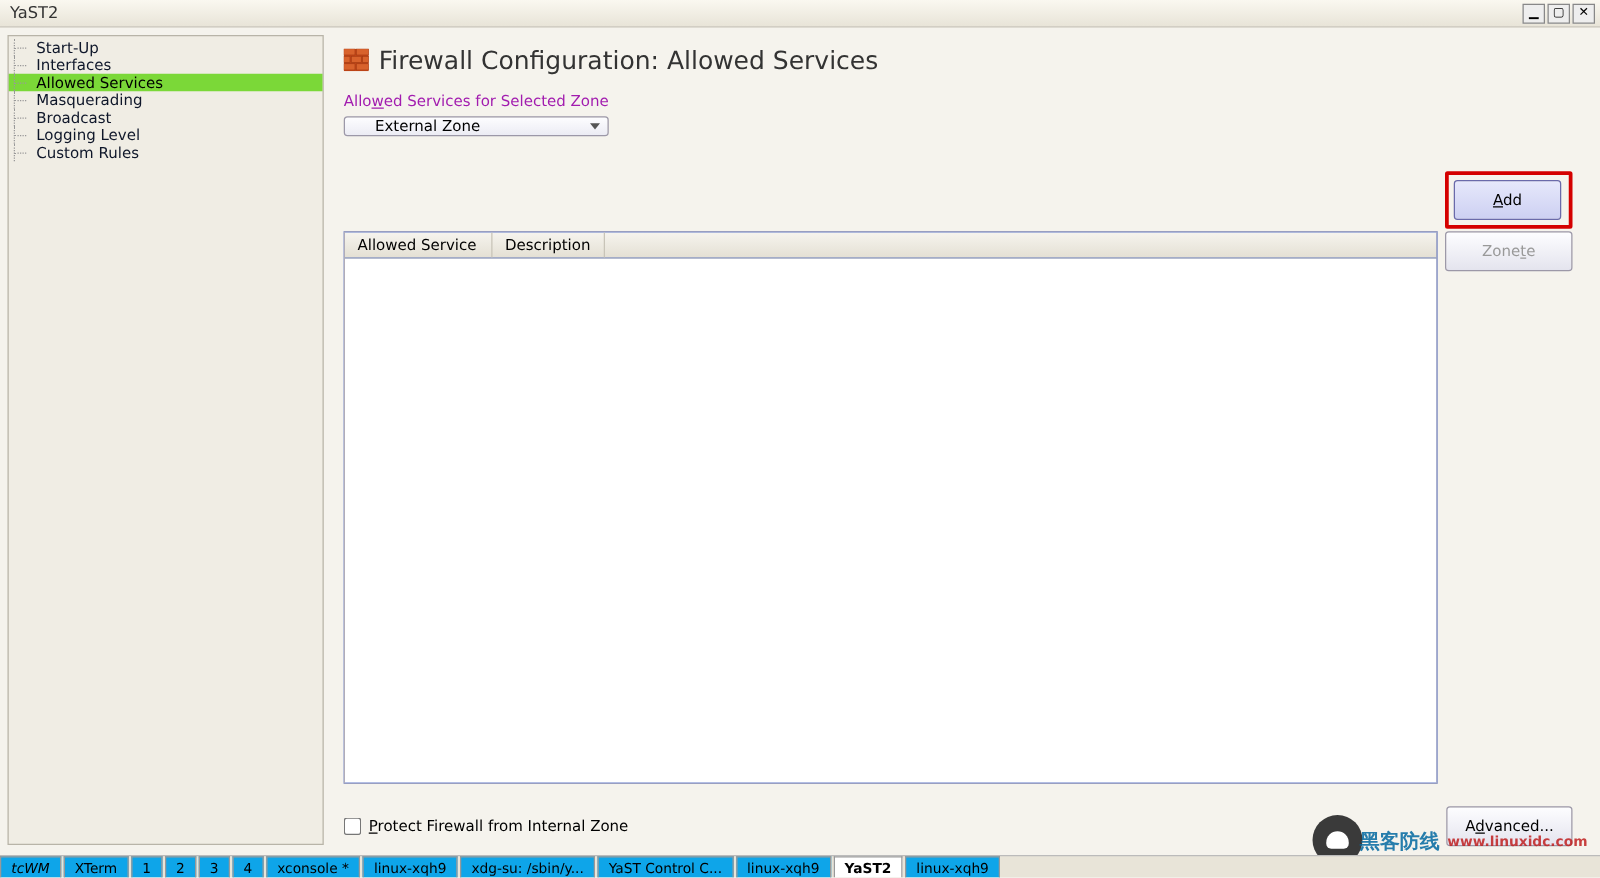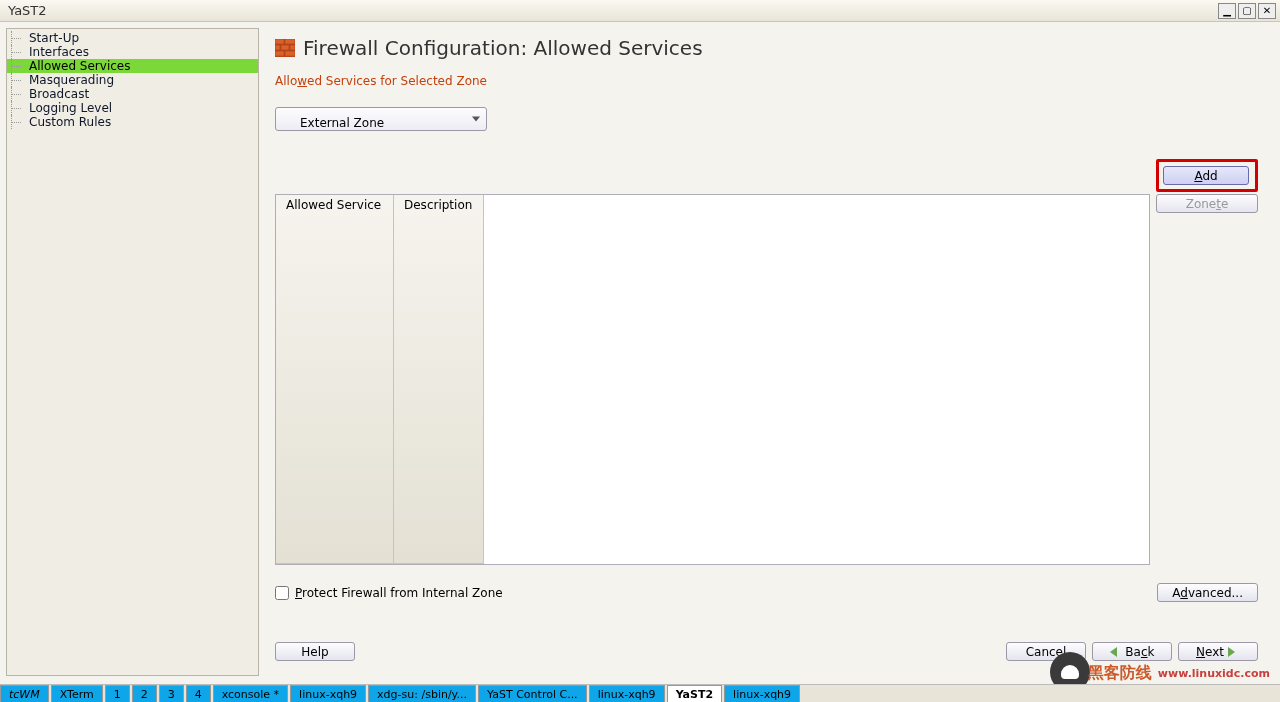--- a/index.html
+++ b/index.html
@@ -16,47 +16,47 @@
 .side-item { height: 14px; line-height: 14px; padding-left: 22px; position: relative; cursor: pointer; font-size: 12px; color: #0f172a; }
 .side-item::before { content: ""; position: absolute; left: 4px; top: 0; width: 12px; height: 14px; border-left: 1px dotted #999; }
 .side-item::after { content: ""; position: absolute; left: 4px; top: 7px; width: 10px; border-top: 1px dotted #999; }
 .side-item.selected { background: #7bd838; color: #000; }
 
 .main { flex: 1; padding: 8px 16px 8px 8px; display: flex; flex-direction: column; position: relative; }
 .page-header { display: flex; align-items: center; gap: 8px; margin-bottom: 14px; }
 .fw-icon { width: 20px; height: 18px; }
 .page-title { font-size: 20px; color: #333; }
 
-.label-zone { font-size: 12px; color: #c2410c; margin-bottom: 19px; }
+.label-zone { font-size: 12px; color: #a21caf; margin-bottom: 5px; }
 .label-zone .mn { text-decoration: underline; }
 
 .select-like { height: 24px; border: 1px solid #9c98a8; border-radius: 3px; background: linear-gradient(to bottom,#fdfdff,#ececf4); display: inline-flex; align-items: flex-end; padding: 0 20px 0 24px; position: relative; font-size: 12px; cursor: pointer; }
 .select-like .arrow { position: absolute; right: 6px; top: 50%; transform: translateY(-50%); width: 0; height: 0; border-left: 4px solid transparent; border-right: 4px solid transparent; border-top: 5px solid #555; }
 
 .zone-select { width: 212px; }
 
 .row-svc { display: flex; align-items: flex-end; gap: 8px; margin-top: 28px; }
 .svc-block { border: 3px solid #d40000; padding: 6px 8px 8px 8px; width: 192px; background: #c2c4ed; border-radius: 2px; }
 .svc-label { font-size: 12px; color: #1a1a88; margin-bottom: 5px; }
 .svc-label .mn { text-decoration: underline; }
 .svc-select { width: 160px; background: linear-gradient(to bottom,#e6e8fb,#cdd0f2); border-color: #6a6aaa; }
 .row-svc-spacer { flex: 1; }
 
-.btn { height: 19px; border: 1px solid #9c98a8; border-radius: 3px; background: linear-gradient(to bottom,#fdfdff,#e4e4ee); padding: 0 14px; font-size: 12px; cursor: pointer; display: inline-flex; align-items: center; justify-content: center; min-width: 92px; }
+.btn { height: 32px; border: 1px solid #9c98a8; border-radius: 3px; background: linear-gradient(to bottom,#fdfdff,#e4e4ee); padding: 0 14px; font-size: 12px; cursor: pointer; display: inline-flex; align-items: center; justify-content: center; min-width: 92px; }
 .btn .mn { text-decoration: underline; }
 .btn.disabled { color: #999; }
 
 .add-frame { border: 3px solid #d40000; padding: 4px; border-radius: 2px; }
 .add-btn { background: linear-gradient(to bottom,#e6e8fb,#cdd0f2); border-color: #6a6aaa; min-width: 86px; }
 
 .right-col { display: flex; flex-direction: column; align-items: stretch; gap: 6px; width: 102px; }
 .delete-btn { min-width: 92px; }
 
 .table-area { margin-top: 2px; display: flex; gap: 6px; }
-.table-box { flex: 1; border: 1px solid #b0acb8; background: #1d4ed8; height: 371px; display: flex; flex-direction: row; }
+.table-box { flex: 1; border: 1px solid #b0acb8; background: #1d4ed8; height: 442px; display: flex; flex-direction: column; }
 .tbl-header { display: flex; border-bottom: 1px solid #c8c4b8; background: linear-gradient(to bottom,#f6f4ee,#e4e0d4); }
 .tbl-col { padding: 3px 10px; border-right: 1px solid #c8c4b8; font-size: 12px; cursor: pointer; }
 .tbl-body { flex: 1; background: #fff; }
 
 .protect-row { margin-top: 18px; display: flex; align-items: center; gap: 6px; }
 .protect-row input { width: 14px; height: 14px; }
 .protect-row label .mn { text-decoration: underline; }
 .advanced-wrap { margin-left: auto; }
 
 .bottom-row { margin-top: 40px; display: flex; align-items: center; }
@@ -172,21 +172,21 @@
         <svg width="12" height="10">
             <path d="M0 0 L7 5 L0 10 Z" fill="#6aa84f"></path>
           </svg>
       </div>
     </div>
   </div>
 </div>
 
 <div class="logo-circle"></div>
 <div class="watermark">
-  <span style="color:#c2410c;font-size:16px">黑客防线</span>
+  <span style="color:#0369a1;font-size:16px">黑客防线</span>
   <span style="font-size:11px">www.linuxidc.com</span>
 </div>
 
 <div class="taskbar">
   <span class="task-item" style="font-style:italic">tcWM</span>
   <span class="task-item">XTerm</span>
   <span class="task-item">1</span>
   <span class="task-item">2</span>
   <span class="task-item">3</span>
   <span class="task-item">4</span>

